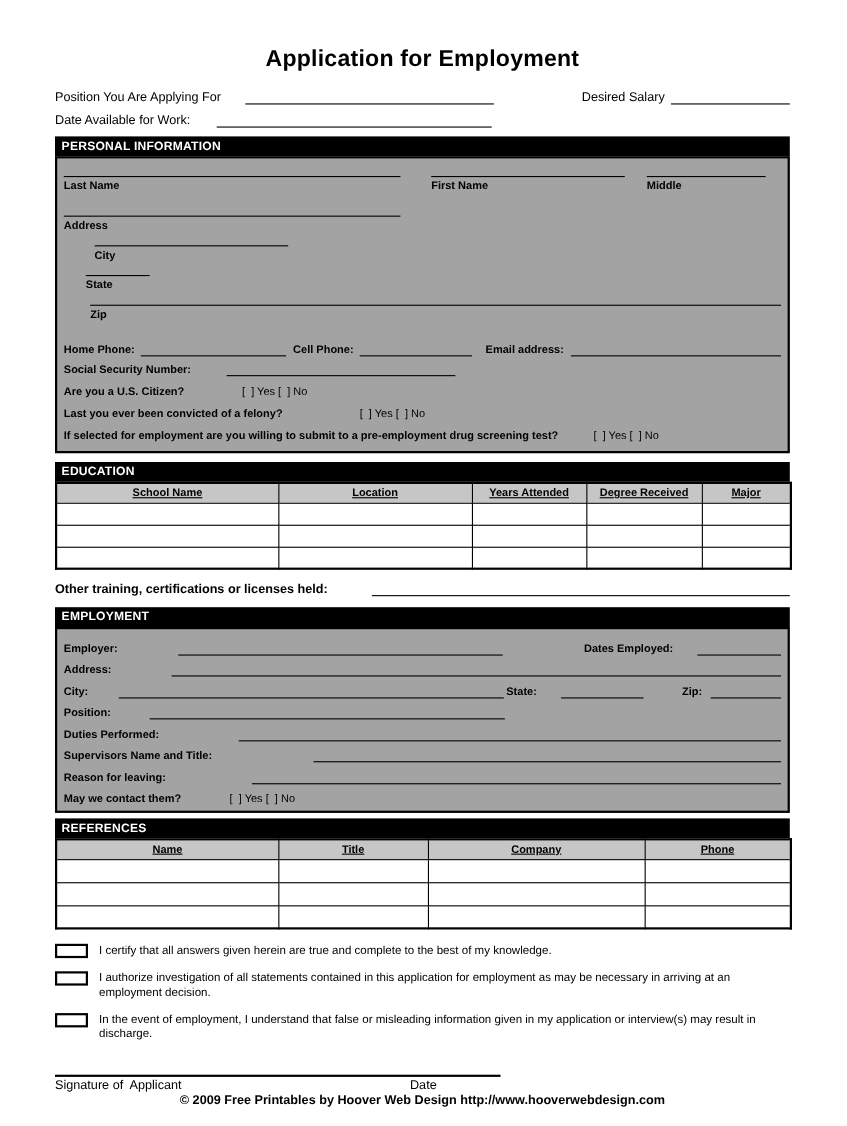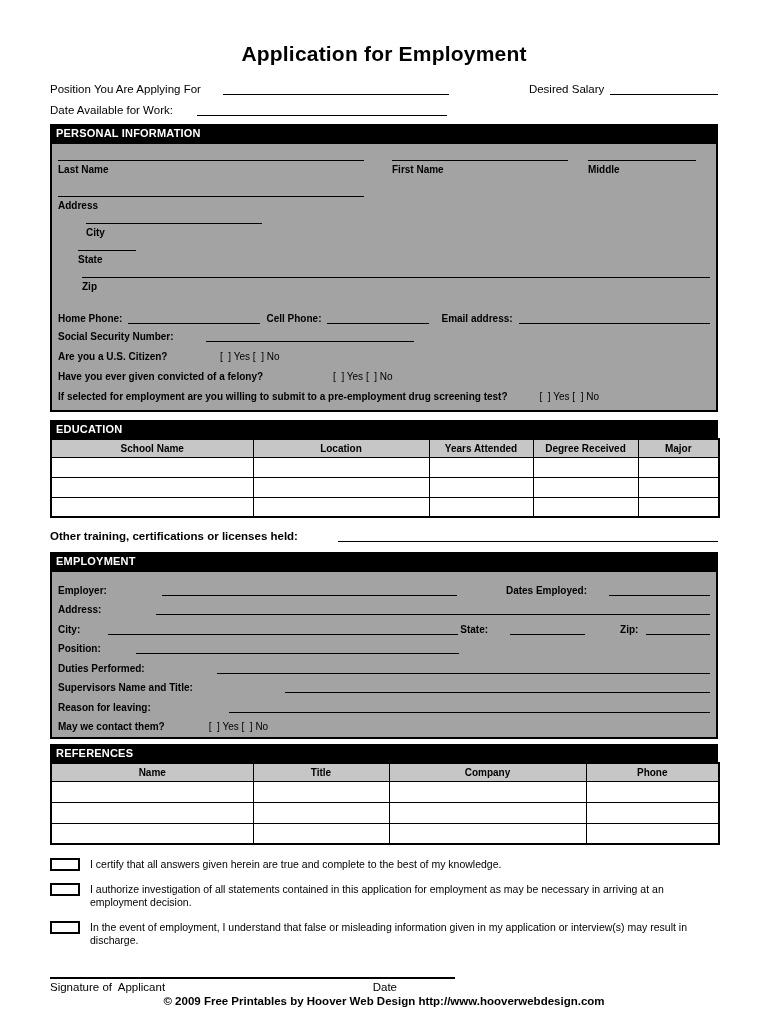--- a/index.html
+++ b/index.html
@@ -32,21 +32,21 @@
   .c-zip { flex:1; margin-left:24px; }
   .row2 { margin-top:9px;flex-direction:column; }
 
   .inl { display:flex; align-items:flex-end; font-size:10px; }
   .inl .lbl { font-weight:bold; white-space:nowrap; }
   .phones { margin-top:14px; height:18px; }
   .qrow { height:20px; }
   .ssnrow { height:18px; }
   .yesno { font-size:10px; white-space:pre; }
 
-  table { border-collapse:collapse; width:668px; table-layout:fixed; }
+  table { border-collapse:collapse; width:668px; table-layout:fixed;text-decoration:underline; }
   .gridtab { border:2px solid #000; }
   .gridtab th { background:#c6c6c6; border:1px solid #000; border-bottom:1.5px solid #000;
                 font-size:10px; font-weight:bold; height:18px; text-align:center; }
   .gridtab td { border:1px solid #000; height:20px; background:#fff; }
   .bar-edu { margin-top:8px; }
   .reftab td { height:21px; }
 
   .other-row { display:flex; align-items:flex-end; margin-top:11px; font-size:11.5px; }
   .other-row .lbl { font-weight:bold; }
 
@@ -141,21 +141,21 @@
       <span class="lbl">Social Security Number:</span>
       <span class="ln" style="width:208px; margin-left:32px;"></span>
     </div>
 
     <div class="inl qrow">
       <span class="lbl" style="width:162px;">Are you a U.S. Citizen?</span>
       <span class="yesno">[  ] Yes [  ] No</span>
     </div>
 
     <div class="inl qrow">
-      <span class="lbl">Have you ever given convicted of a felony?</span>
+      <span class="lbl">Last you ever been convicted of a felony?</span>
       <span class="yesno" style="margin-left:70px;">[  ] Yes [  ] No</span>
     </div>
 
     <div class="inl qrow">
       <span class="lbl">If selected for employment are you willing to submit to a pre-employment drug screening test?</span>
       <span class="yesno" style="margin-left:32px;">[  ] Yes [  ] No</span>
     </div>
   </div>
 
   <div class="bar bar-edu">EDUCATION</div>
@@ -206,21 +206,21 @@
     <span class="lbl">Other training, certifications or licenses held:</span>
     <span class="ln flex1" style="margin-left:40px;"></span>
   </div>
 
   <div class="bar bar-emp">EMPLOYMENT</div>
 
   <div class="box emp-box">
     <div class="erow">
       <span class="lbl">Employer:</span>
       <span class="ln" style="width:295px; margin-left:55px;"></span>
-      <span class="lbl" style="margin-left:49px;">Dates Employed:</span>
+      <span class="lbl" style="margin-left:74px;">Dates Employed:</span>
       <span class="ln flex1" style="margin-left:22px;"></span>
     </div>
     <div class="erow">
       <span class="lbl">Address:</span>
       <span class="ln flex1" style="margin-left:55px;"></span>
     </div>
     <div class="erow">
       <span class="lbl">City:</span>
       <span class="ln" style="width:350px; margin-left:28px;"></span>
       <span class="lbl" style="margin-left:2px;">State:</span>

